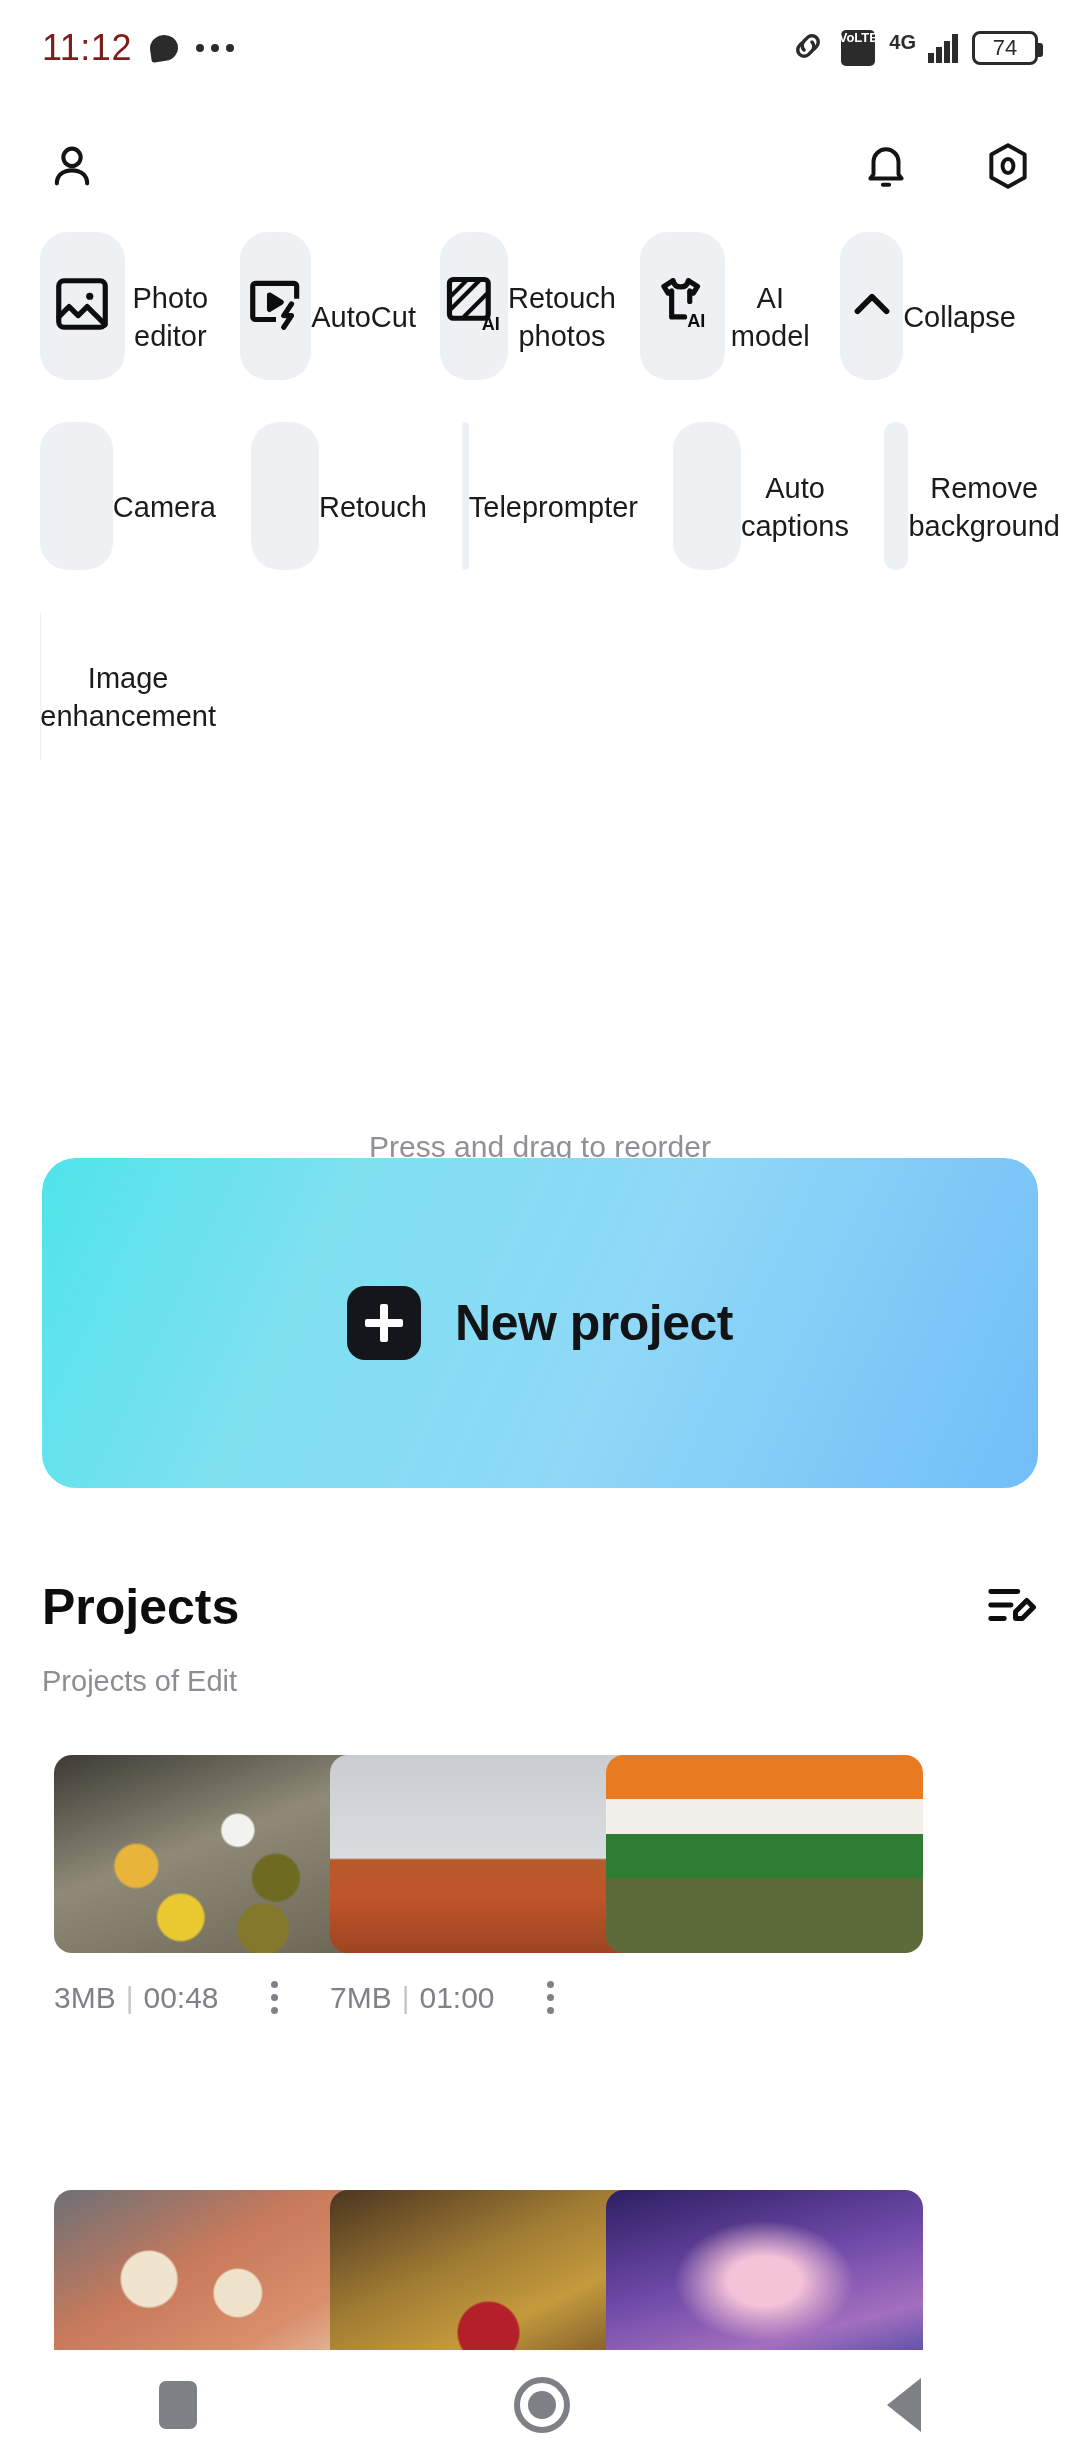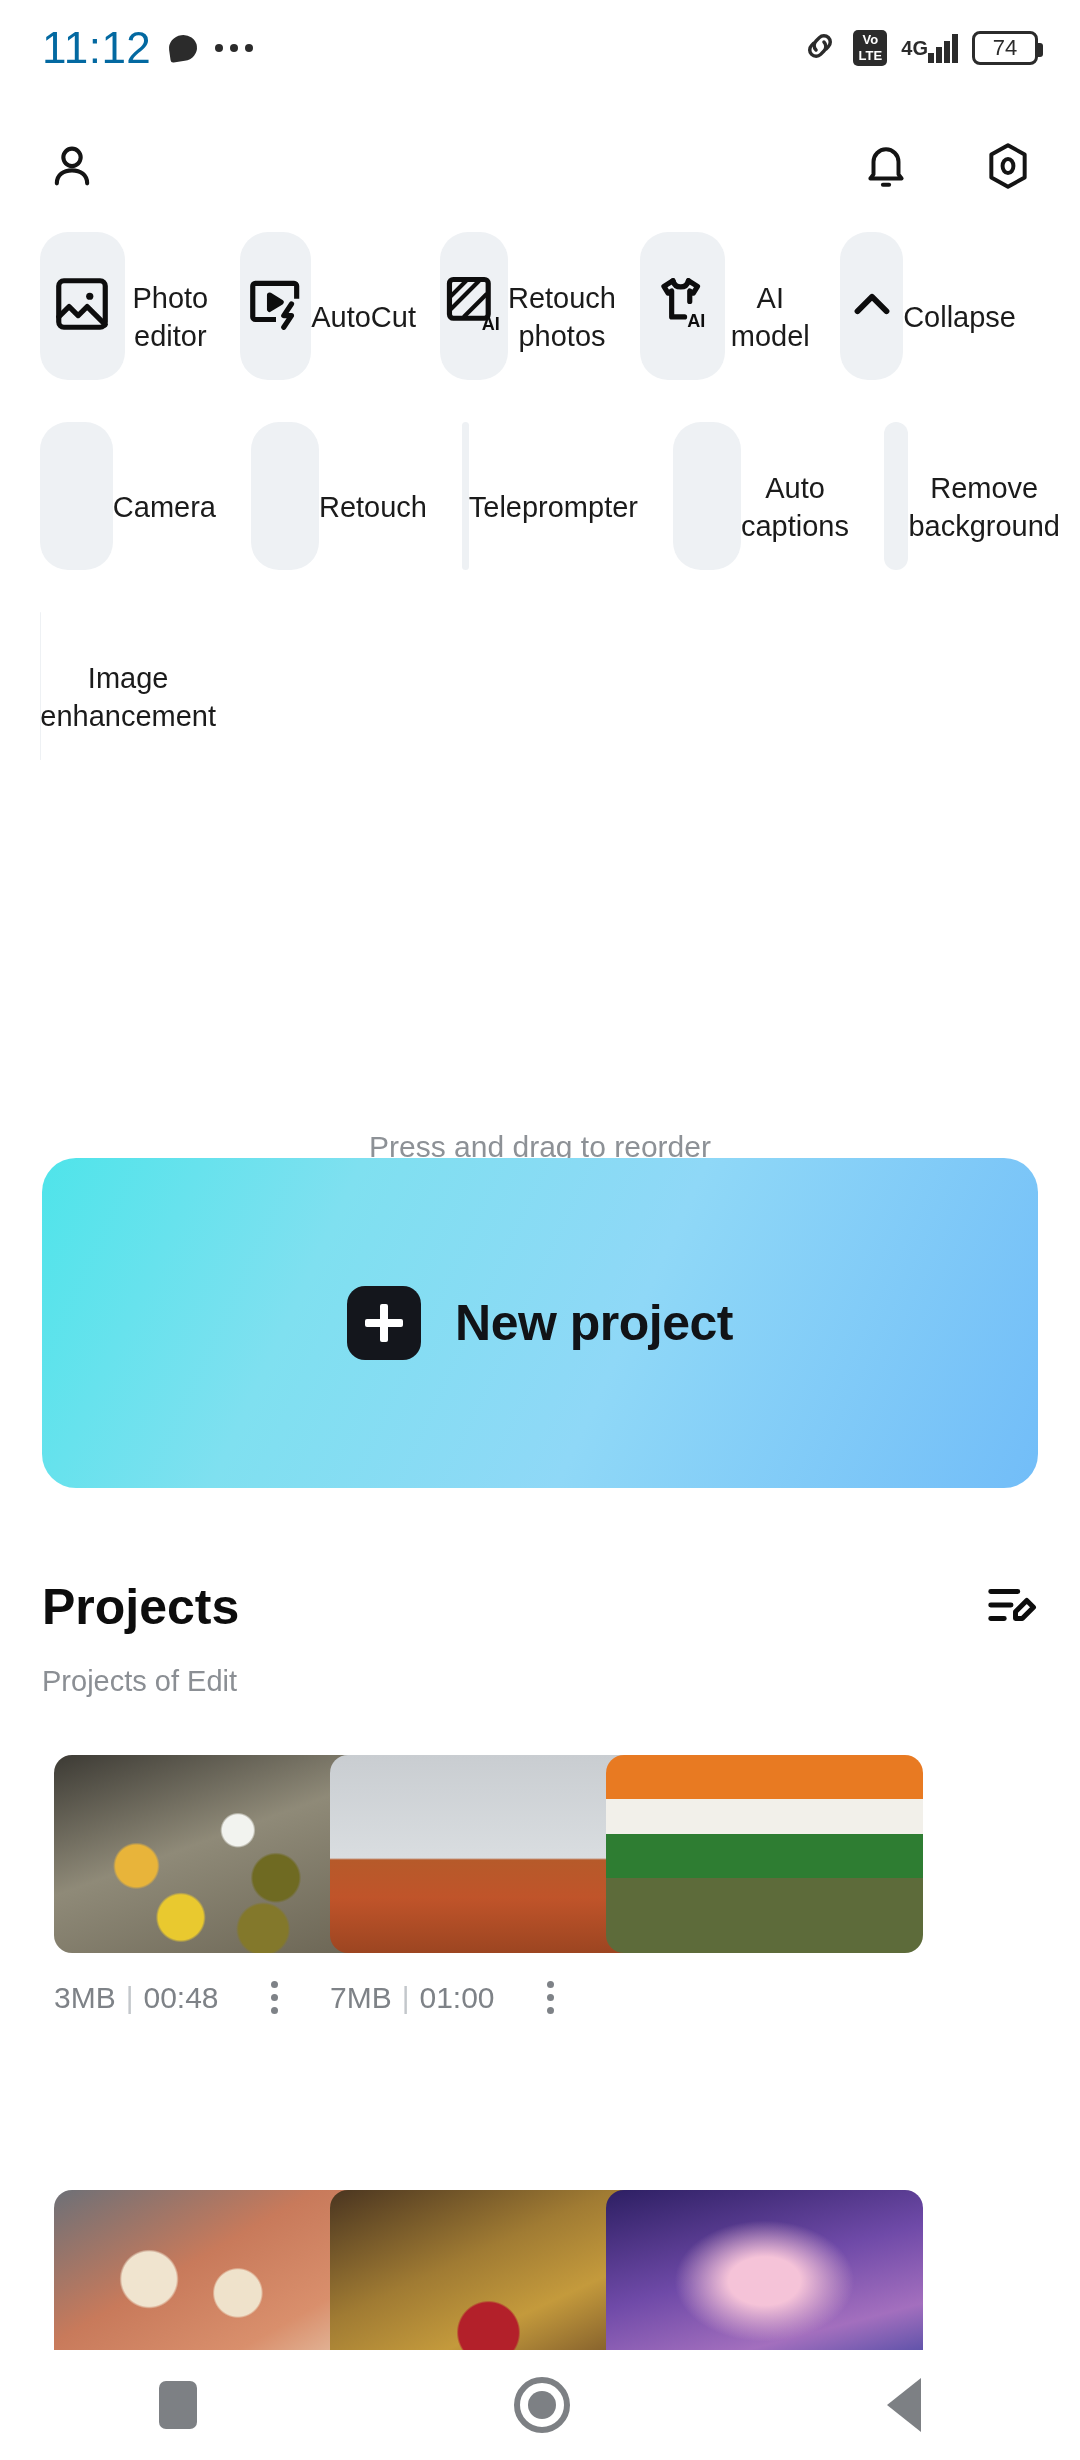--- a/index.html
+++ b/index.html
@@ -11,31 +11,31 @@
   }
   #screen { position: relative; width: 1080px; height: 2460px; background: #fff; }
 
   
   .statusbar {
     position: absolute; top: 0; left: 0; width: 1080px; height: 95px;
     display: flex; align-items: center; justify-content: space-between;
     padding: 0 42px;
   }
   .sb-left { display: flex; align-items: center; gap: 18px; }
-  .sb-time { font-size: 44px; color: #0369a1; letter-spacing: 0.5px; }
+  .sb-time { font-size: 36px; color: #7f1d1d; letter-spacing: 0.5px; }
   .sb-bubble { width: 28px; height: 26px; background: #2b2b2b; border-radius: 50% 50% 50% 10%; transform: rotate(-8deg); }
   .sb-dots { display: flex; gap: 7px; align-items: center; }
   .sb-dots i { width: 8px; height: 8px; background: #2b2b2b; border-radius: 50%; display: block; }
   .sb-right { display: flex; align-items: center; gap: 14px; }
   .sb-volte {
     width: 34px; height: 36px; background: #2b2b2b; border-radius: 5px;
     color: #fff; font-size: 13px; line-height: 16px; text-align: center;
-    display: flex; flex-direction: column; justify-content: center; font-weight: bold;
-  }
-  .sb-net { display: flex; align-items: center; gap: 0; }
+    display: flex; flex-direction: row; justify-content: center; font-weight: bold;
+  }
+  .sb-net { display: flex; align-items: flex-start; gap: 12px; }
   .sb-net-label { font-size: 20px; font-weight: bold; color: #2b2b2b; line-height: 18px; }
   .bars { display: flex; align-items: flex-end; gap: 2px; height: 30px; }
   .bars span { width: 6px; background: #2b2b2b; display: block; }
   .battery {
     width: 66px; height: 34px; border: 3px solid #2b2b2b; border-radius: 8px;
     display: flex; align-items: center; justify-content: center;
     font-size: 22px; color: #2b2b2b; position: relative;
   }
   .battery::after { content:''; position:absolute; right:-8px; top:9px; width:5px; height:14px; background:#2b2b2b; border-radius:0 3px 3px 0; }
 

